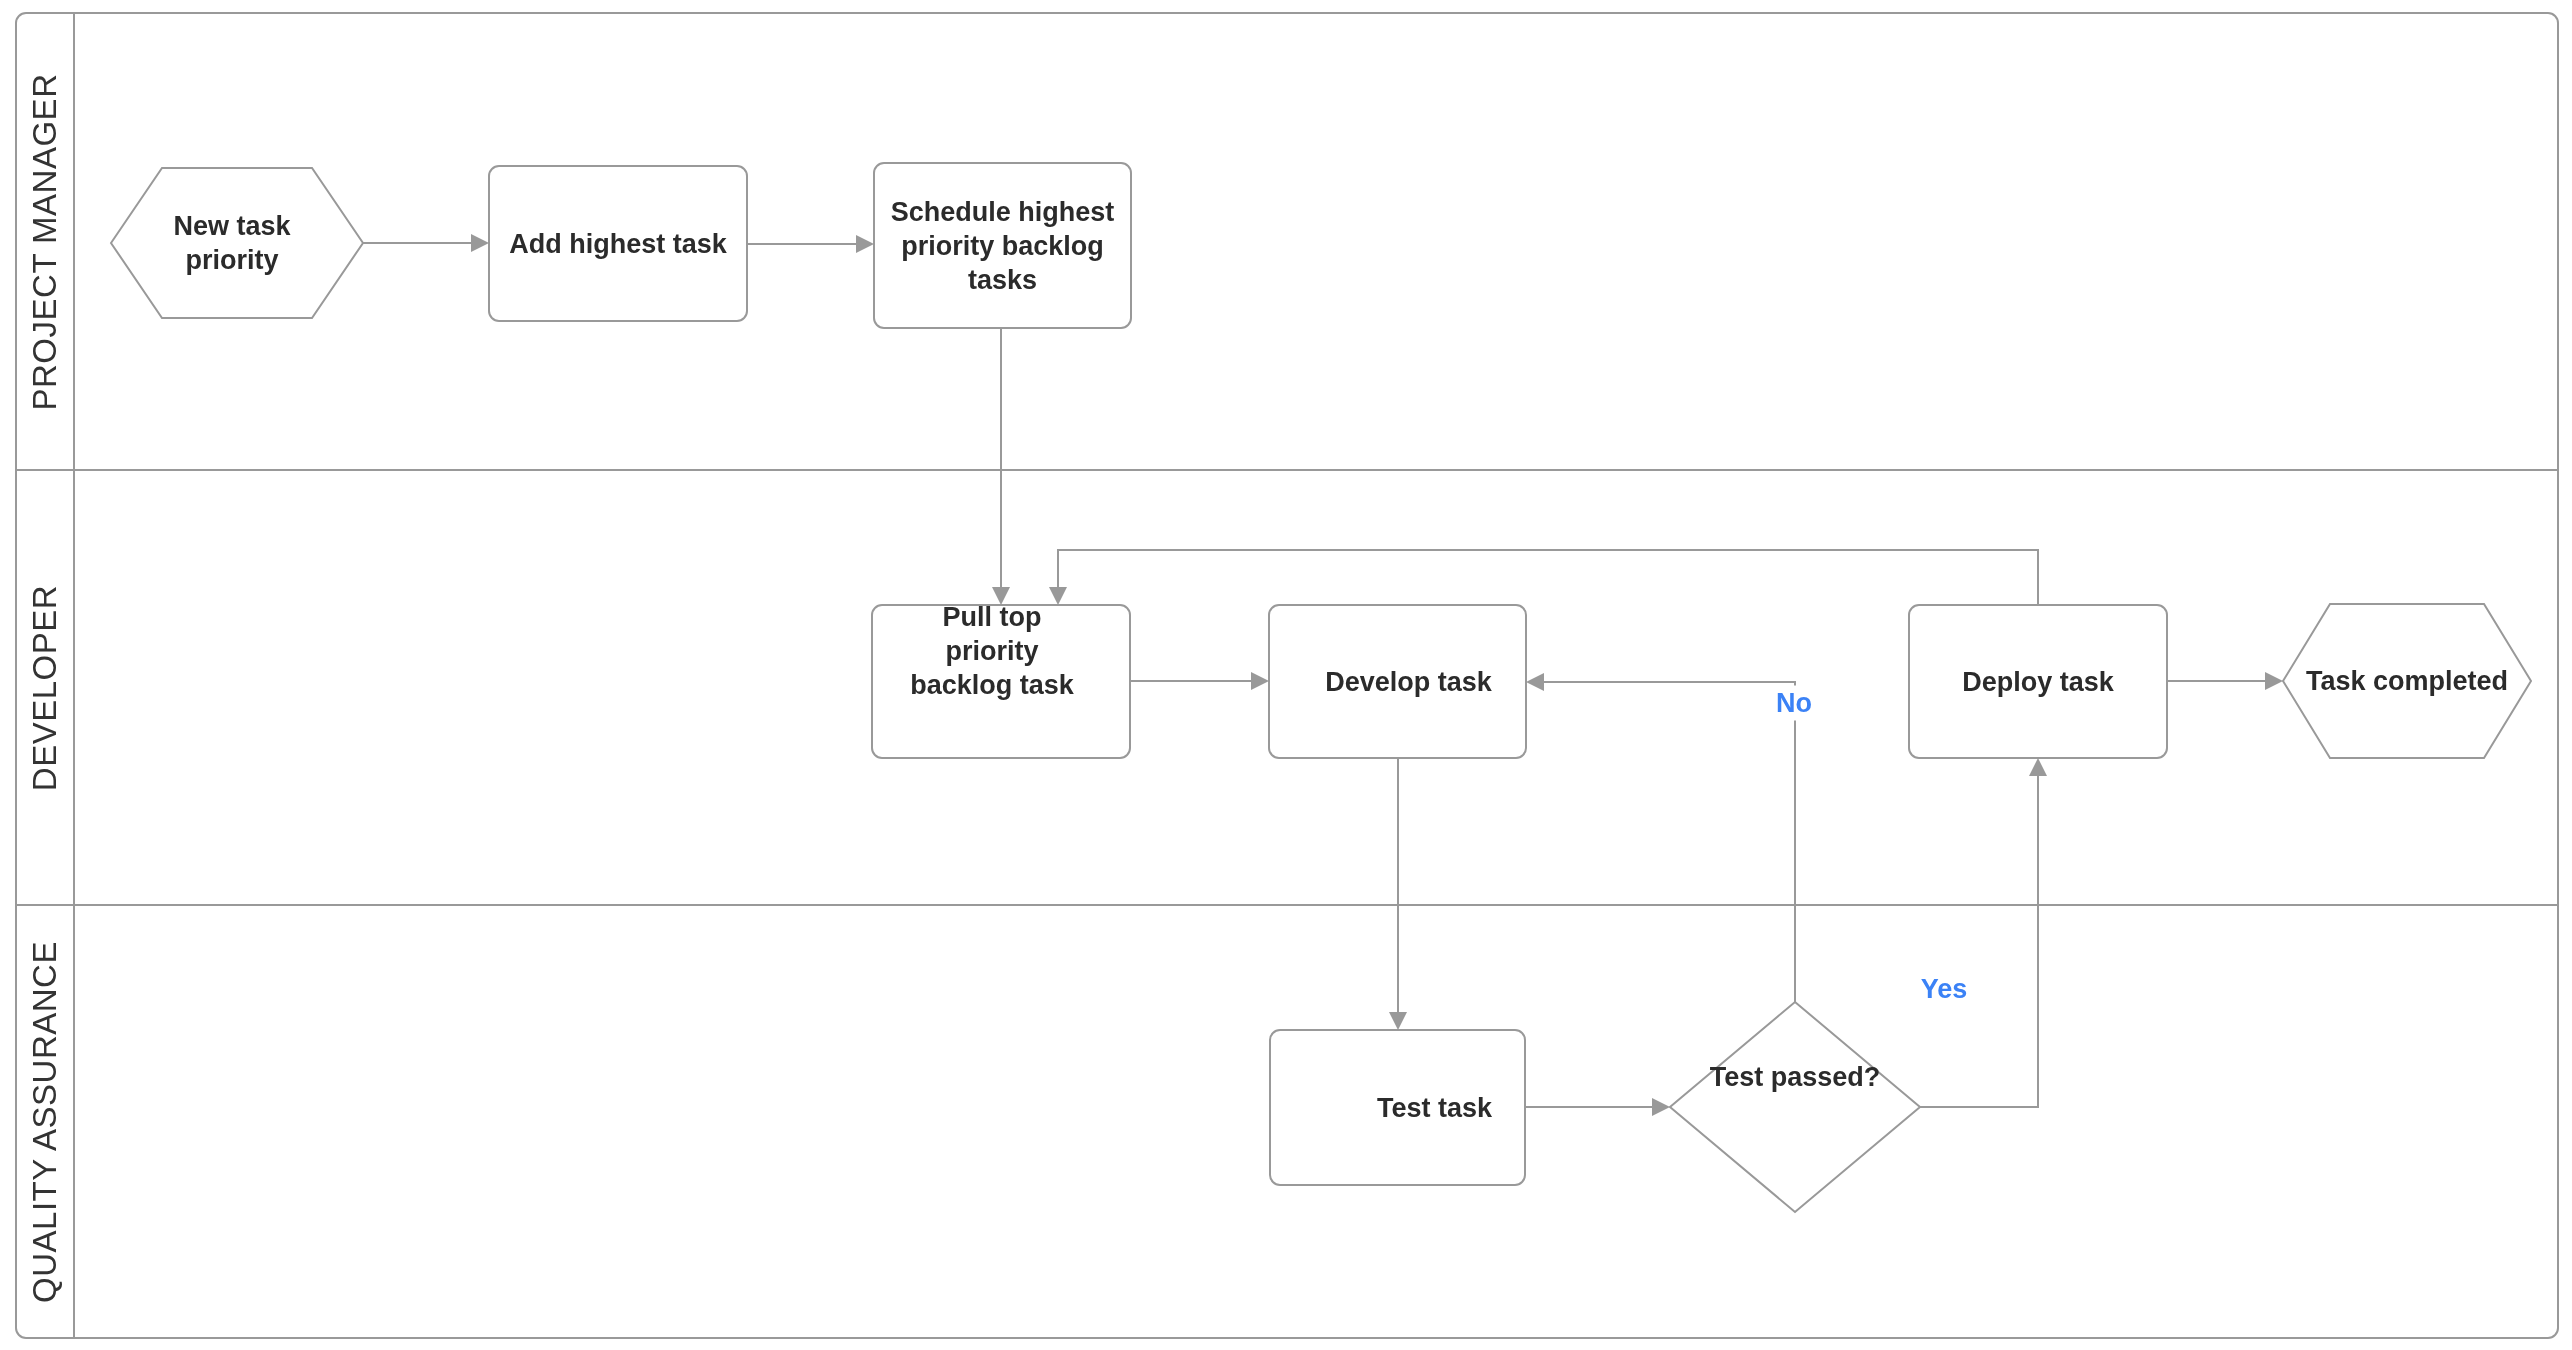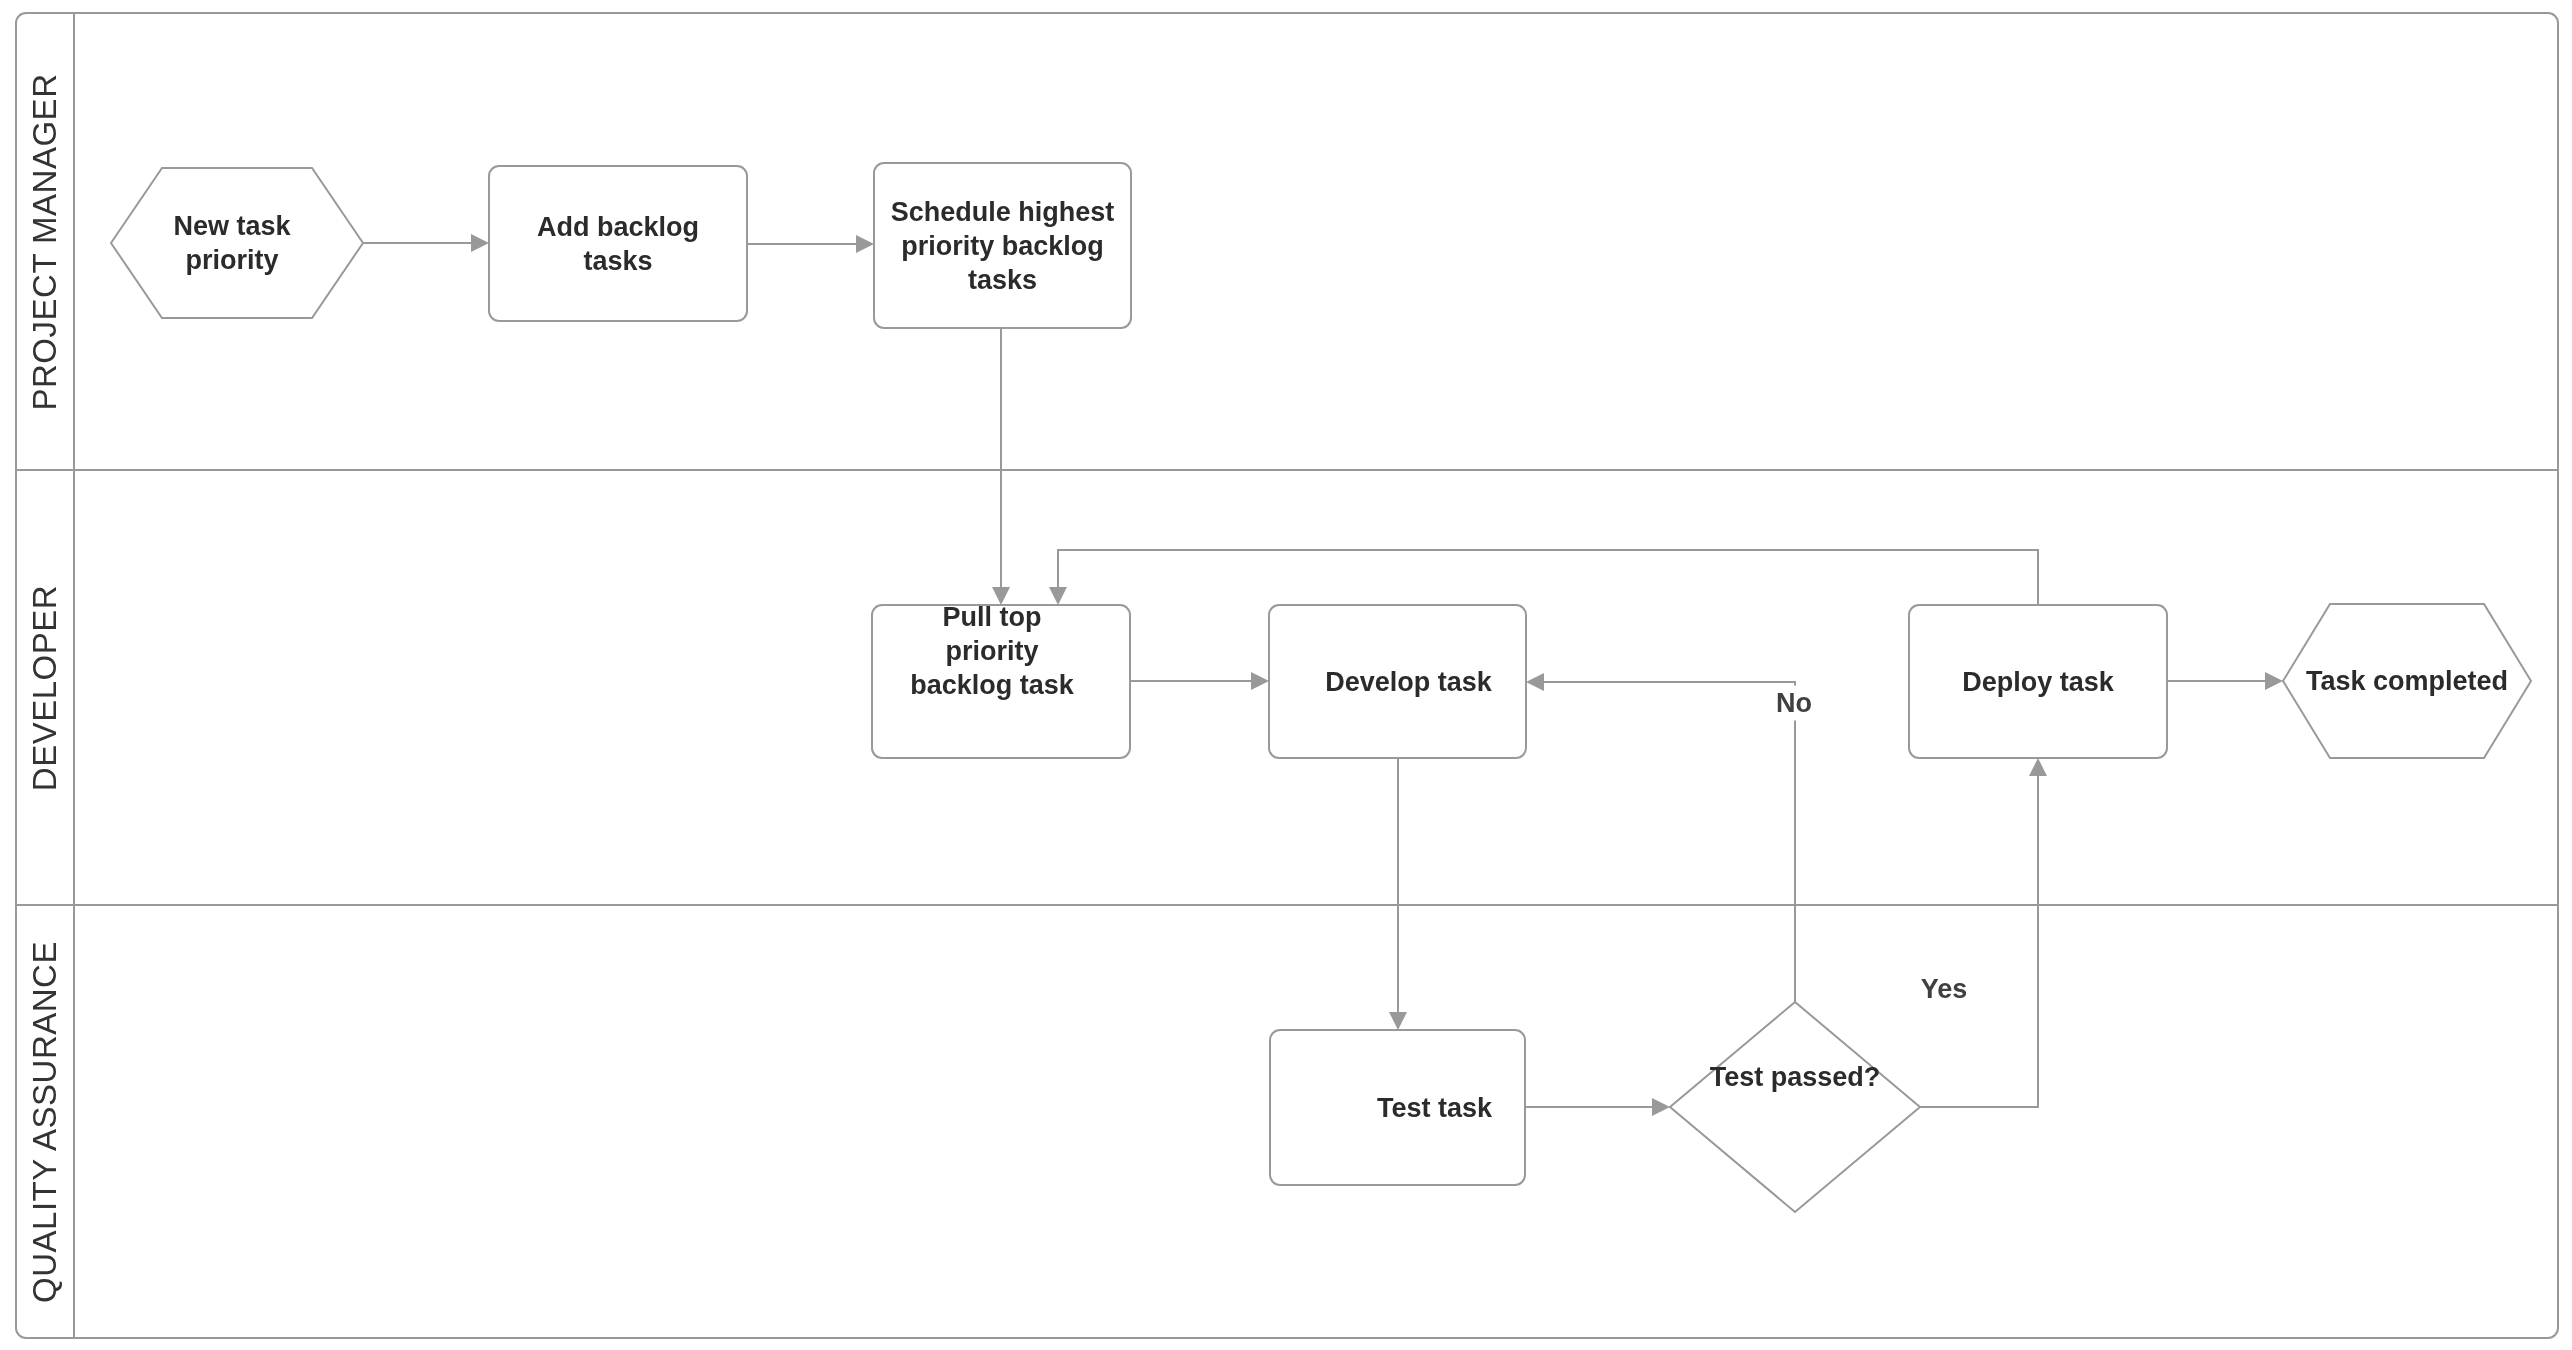--- a/index.html
+++ b/index.html
@@ -39,21 +39,21 @@
     font-weight: 400;
     color: #333333;
     letter-spacing: 0.5px;
   }
   .edge-label {
     position: absolute;
     transform: translate(-50%, -50%);
     background: #ffffff;
     font-weight: bold;
     font-size: 27px;
-    color: #404040;
+    color: #3b82f6;
     padding: 2px 8px;
     white-space: nowrap;
   }
 </style>
 </head>
 <body>
 
 <div class="canvas">
 
   <svg class="layer" width="2572" height="1350" viewBox="0 0 2572 1350">
@@ -108,21 +108,21 @@
     <span>PROJECT MANAGER</span>
   </div>
   <div class="lane-cell" style="left:16px; top:470px; width:58px; height:435px;">
     <span>DEVELOPER</span>
   </div>
   <div class="lane-cell" style="left:16px; top:905px; width:58px; height:433px;">
     <span>QUALITY ASSURANCE</span>
   </div>
 
   <div class="node-label" style="left:130px; top:168px; width:204px; height:150px;">New task priority</div>
-  <div class="node-label" style="left:489px; top:166px; width:258px; height:155px;">Add backlog tasks</div>
+  <div class="node-label" style="left:489px; top:166px; width:258px; height:155px;">Add highest task</div>
   <div class="node-label" style="left:874px; top:163px; width:257px; height:165px;">Schedule highest priority backlog tasks</div>
   <div class="node-label" style="left:872px; top:574px; width:214px; height:153px;padding-left:36px;">Pull top priority backlog task</div>
   <div class="node-label" style="left:1269px; top:605px; width:279px; height:153px;">Develop task</div>
   <div class="node-label" style="left:1909px; top:605px; width:258px; height:153px;">Deploy task</div>
   <div class="node-label nowrap" style="left:2290px; top:604px; width:234px; height:154px;">Task completed</div>
   <div class="node-label" style="left:1270px; top:1030px; width:255px; height:155px;margin-left:37px;">Test task</div>
   <div class="node-label" style="left:1695px; top:1012px; width:200px; height:130px;">Test passed?</div>
 
   <div class="edge-label" style="left:1794px; top:703px;">No</div>
   <div class="edge-label" style="left:1944px; top:989px;">Yes</div>

